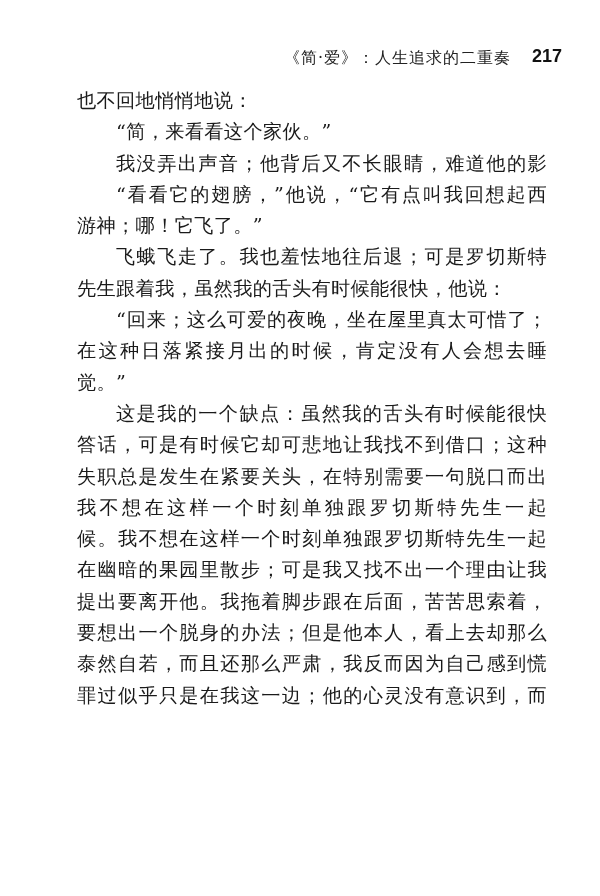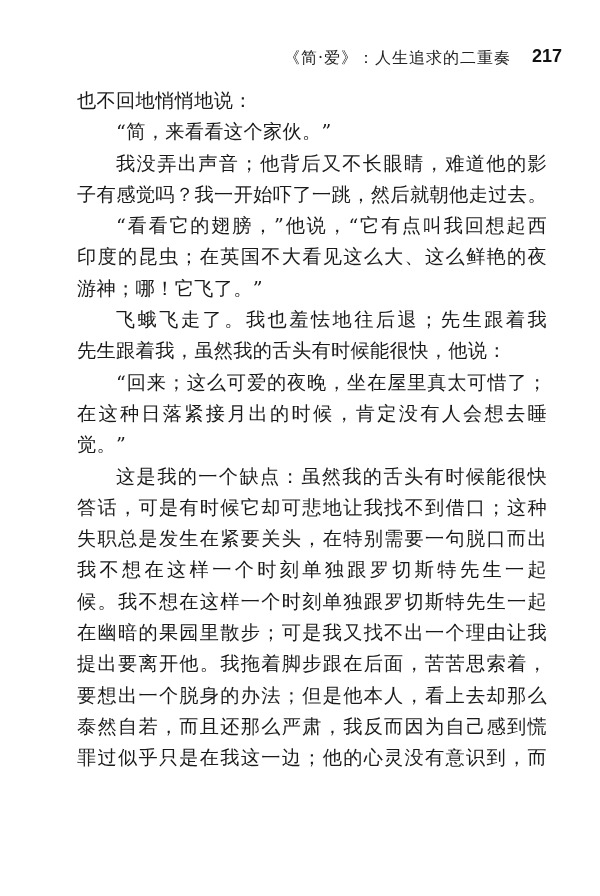--- a/index.html
+++ b/index.html
@@ -20,25 +20,23 @@
 
 <div class="header">
   <span class="running-title">《简·爱》：人生追求的二重奏</span>
   <span class="page-number">217</span>
 </div>
 
 <div class="body-text" id="body-text">
     <div class="line short">也不回地悄悄地说：</div>
     <div class="line indent short">“简，来看看这个家伙。”</div>
     <div class="line indent">我没弄出声音；他背后又不长眼睛，难道他的影</div>
-    <div class="line">子有感觉吗？我一开始吓了一跳，然后就朝他走过去。</div>
     <div class="line indent">“看看它的翅膀，”他说，“它有点叫我回想起西</div>
-    <div class="line">印度的昆虫；在英国不大看见这么大、这么鲜艳的夜</div>
     <div class="line short">游神；哪！它飞了。”</div>
-    <div class="line indent">飞蛾飞走了。我也羞怯地往后退；先生跟着我</div>
+    <div class="line indent">飞蛾飞走了。我也羞怯地往后退；可是罗切斯特</div>
     <div class="line short">先生跟着我，虽然我的舌头有时候能很快，他说：</div>
     <div class="line indent">“回来；这么可爱的夜晚，坐在屋里真太可惜了；</div>
     <div class="line">在这种日落紧接月出的时候，肯定没有人会想去睡</div>
     <div class="line short">觉。”</div>
     <div class="line indent">这是我的一个缺点：虽然我的舌头有时候能很快</div>
     <div class="line">答话，可是有时候它却可悲地让我找不到借口；这种</div>
     <div class="line">失职总是发生在紧要关头，在特别需要一句脱口而出</div>
     <div class="line">我不想在这样一个时刻单独跟罗切斯特先生一起</div>
     <div class="line">候。我不想在这样一个时刻单独跟罗切斯特先生一起</div>
     <div class="line">在幽暗的果园里散步；可是我又找不出一个理由让我</div>

